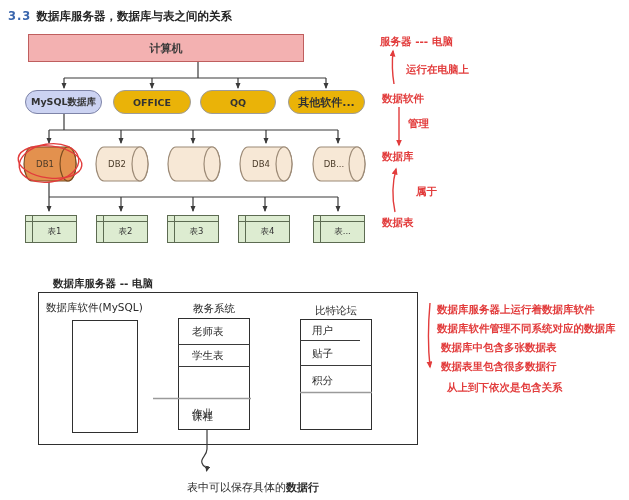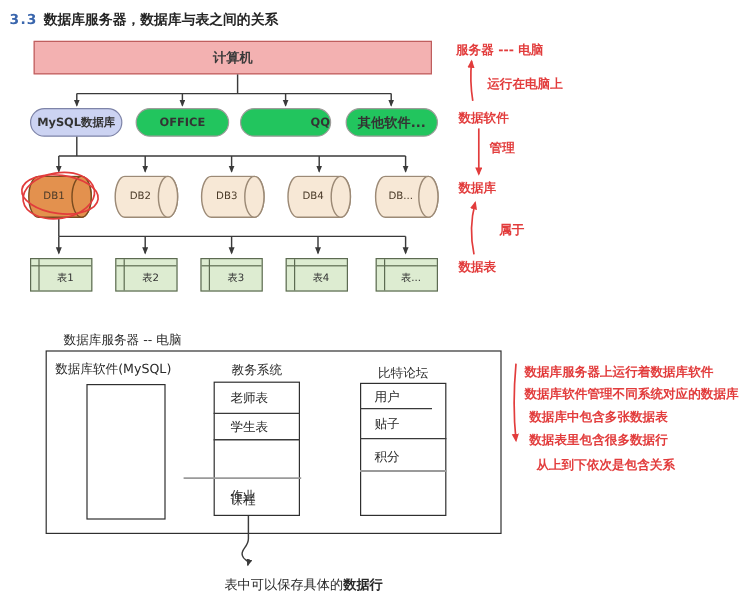--- a/index.html
+++ b/index.html
@@ -6,27 +6,27 @@
   body{
     width:629px;height:500px;position:relative;background:#ffffff;
     font-family:"DejaVu Sans","Liberation Sans",sans-serif;
     overflow:hidden;
   }
   .abs{position:absolute;}
   
   .title{left:8px;top:9px;font-size:11.5px;font-weight:bold;color:#252525;white-space:nowrap;}
   .title .num{color:#3a66ad;letter-spacing:1px;margin-right:5px;}
   
-  .box-computer{left:28px;top:34px;width:332px;height:28px;background:#f3b1b1;border:1.5px solid #bf5e5e;
+  .box-computer{left:28px;top:34px;width:276px;height:28px;background:#f3b1b1;border:1.5px solid #bf5e5e;
     display:flex;align-items:center;justify-content:center;font-size:11px;font-weight:bold;color:#3a3a3a;box-sizing:border-box;}
   .oval{top:90px;height:24px;border-radius:13px;display:flex;align-items:center;justify-content:center;
-    font-size:9.5px;font-weight:bold;color:#333;background:#22c55e;border:1px solid #9e9c9a;box-sizing:border-box;white-space:nowrap;}
+    font-size:9.5px;font-weight:bold;color:#333;background:#eab308;border:1px solid #9e9c9a;box-sizing:border-box;white-space:nowrap;}
   #oval-mysql{left:25px;width:77px;background:#ccd3f2;border-color:#7e84a8;}
   #oval-office{left:113px;width:78px;}
-  #oval-qq{left:200px;width:76px;justify-content:flex-end;}
+  #oval-qq{left:200px;width:76px;}
   #oval-other{left:288px;width:77px;font-size:11px;}
   .cyl{top:146px;width:56px;height:52px;}
   .cyl svg{position:absolute;left:0;top:0;}
   .cyl .lbl{position:absolute;left:0;top:0;width:46px;height:36px;display:flex;align-items:center;justify-content:center;
     font-size:8.5px;color:#4a3a28;}
   #cyl-1{left:22px;} #cyl-2{left:94px;} #cyl-3{left:166px;} #cyl-4{left:238px;} #cyl-5{left:311px;}
   .tbl{top:215px;width:52px;height:28px;background:#ddecd1;border:1px solid #5d6b52;box-sizing:border-box;}
   .tbl .hline{position:absolute;top:5px;left:0;right:0;border-bottom:1px solid #5d6b52;}
   .tbl .vline{position:absolute;left:6px;top:0;bottom:0;border-right:1px solid #5d6b52;}
   .tbl .lbl{position:absolute;left:7px;right:0;top:5px;bottom:0;display:flex;align-items:center;justify-content:center;
@@ -35,21 +35,21 @@
   
   .red-note{color:#e23c3c;font-size:10.5px;font-weight:600;white-space:nowrap;}
   #ann-server{left:380px;top:35px;}
   #ann-runs{left:406px;top:63px;}
   #ann-software{left:382px;top:92px;}
   #ann-manage{left:408px;top:117px;}
   #ann-db{left:382px;top:150px;}
   #ann-belongs{left:416px;top:185px;}
   #ann-table{left:382px;top:216px;}
   
-  .bottom-label{left:53px;top:277px;font-size:10.5px;font-weight:400;color:#2a2a2a;white-space:nowrap;}
+  .bottom-label{left:53px;top:277px;font-size:10.5px;font-weight:700;color:#2a2a2a;white-space:nowrap;}
   .server-container{left:38px;top:292px;width:380px;height:153px;border:1.6px solid #2f2f2f;box-sizing:border-box;}
   .mysql-soft-label{left:46px;top:301px;font-size:10.5px;color:#2a2a2a;white-space:nowrap;}
   .rect-empty{left:72px;top:320px;width:66px;height:113px;border:1.6px solid #2f2f2f;box-sizing:border-box;background:#fff;}
   .sys-title{top:302px;width:72px;text-align:center;font-size:10.5px;color:#2a2a2a;white-space:nowrap;}
   #jiaowu-title{left:178px;}
   #bitei-title{left:300px;top:304px;}
   .sys-box{border:1.6px solid #2f2f2f;box-sizing:border-box;background:#fff;}
   #jiaowu-box{left:178px;top:318px;width:72px;height:112px;}
   #bitei-box{left:300px;top:319px;width:72px;height:111px;}
   .row-label{font-size:10.5px;color:#2a2a2a;white-space:nowrap;}
@@ -100,21 +100,20 @@
     <path d="M10,1 L46,1 A8,17 0 0 1 46,35 L10,35 A8,17 0 0 1 10,1 Z" fill="#f7e8d6" stroke="#9c8a76" stroke-width="1.2"></path>
     <ellipse cx="46" cy="18" rx="8" ry="17" fill="#f7e8d6" stroke="#9c8a76" stroke-width="1.2"></ellipse>
   </svg>
   <span class="lbl">DB2</span>
 </div>
 <div class="abs cyl" id="cyl-3">
   <svg width="56" height="36" viewBox="0 0 56 36">
     <path d="M10,1 L46,1 A8,17 0 0 1 46,35 L10,35 A8,17 0 0 1 10,1 Z" fill="#f7e8d6" stroke="#9c8a76" stroke-width="1.2"></path>
     <ellipse cx="46" cy="18" rx="8" ry="17" fill="#f7e8d6" stroke="#9c8a76" stroke-width="1.2"></ellipse>
   </svg>
-  <span class="lbl">DB3</span>
 </div>
 <div class="abs cyl" id="cyl-4">
   <svg width="56" height="36" viewBox="0 0 56 36">
     <path d="M10,1 L46,1 A8,17 0 0 1 46,35 L10,35 A8,17 0 0 1 10,1 Z" fill="#f7e8d6" stroke="#9c8a76" stroke-width="1.2"></path>
     <ellipse cx="46" cy="18" rx="8" ry="17" fill="#f7e8d6" stroke="#9c8a76" stroke-width="1.2"></ellipse>
   </svg>
   <span class="lbl">DB4</span>
 </div>
 <div class="abs cyl" id="cyl-5">
   <svg width="56" height="36" viewBox="0 0 56 36">

